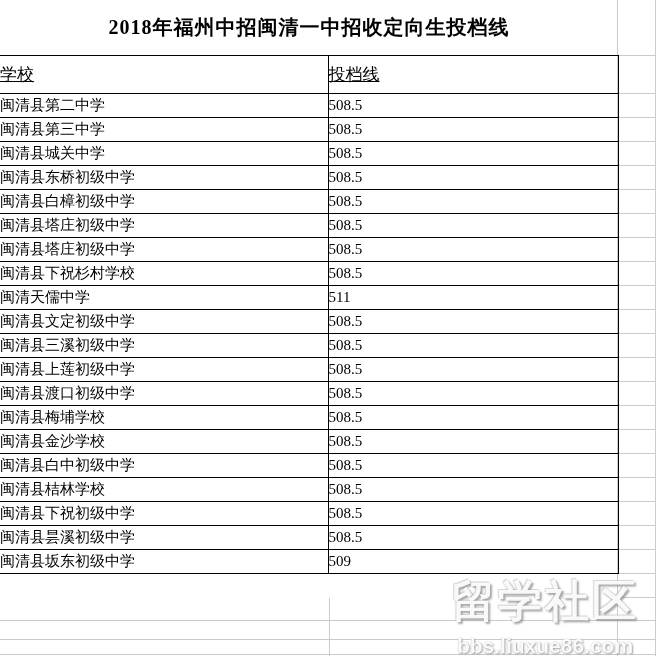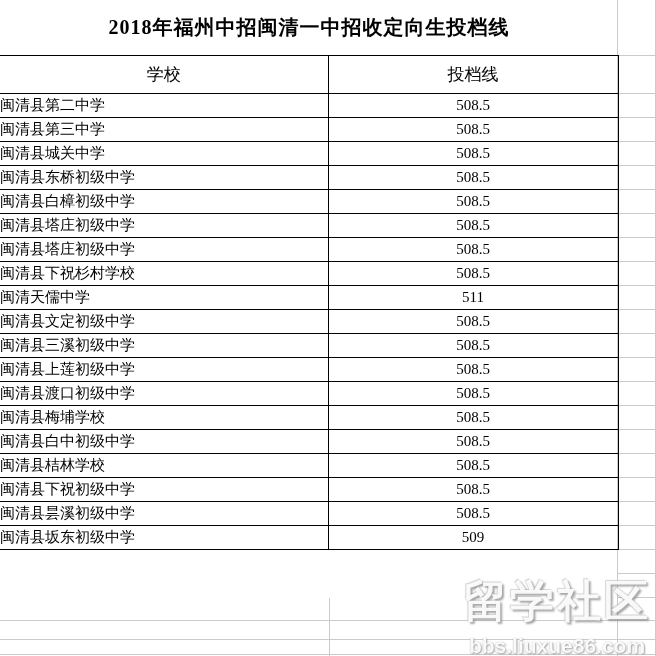--- a/index.html
+++ b/index.html
@@ -21,31 +21,31 @@
   }
   table.score-table {
     border-collapse: collapse; table-layout: fixed; width: 618px;
   }
   .score-table th, .score-table td {
     border: 1px solid #000; padding: 0; box-sizing: border-box;
     overflow: hidden; white-space: nowrap;
   }
   .score-table th {
     height: 38px; font-size: 17px; font-weight: normal;
-    text-align: center; vertical-align: middle;
+    text-align: left; vertical-align: middle; text-decoration: underline;
   }
   .score-table col.c-school { width: 328px; }
   .score-table col.c-score  { width: 290px; }
   .score-table th:first-child, .score-table td:first-child { border-left: none; }
   .score-table td { height: 24px; font-size: 15px; vertical-align: middle; }
   .cell-school { text-align: left; padding-left: 3px; }
-  .cell-score  { text-align: center; }
+  .cell-score  { text-align: left; }
 
   .watermark {
-    position: absolute; right: 5px; bottom: 0px; z-index: 5;
+    position: absolute; right: 17px; bottom: 0px; z-index: 5;
     text-align: center; pointer-events: none; line-height: 1;
     font-family: "Liberation Sans", "DejaVu Sans", sans-serif;
   }
   .wm-line1 {
     font-size: 44px; font-weight: bold; letter-spacing: 3px;
     color: rgba(255,255,255,0.93);
     text-shadow: 2px 2px 2px rgba(140,140,140,0.75),
                  -1px -1px 1px rgba(190,190,190,0.6),
                  0 0 1px rgba(160,160,160,0.8);
   }
@@ -157,20 +157,24 @@
           </tr>
           <tr>
             <td class="cell-school">闽清县渡口初级中学</td>
             <td class="cell-score">508.5</td>
           </tr>
           <tr>
             <td class="cell-school">闽清县梅埔学校</td>
             <td class="cell-score">508.5</td>
           </tr>
           <tr>
+            <td class="cell-school">闽清县金沙学校</td>
+            <td class="cell-score">508.5</td>
+          </tr>
+          <tr>
             <td class="cell-school">闽清县白中初级中学</td>
             <td class="cell-score">508.5</td>
           </tr>
           <tr>
             <td class="cell-school">闽清县桔林学校</td>
             <td class="cell-score">508.5</td>
           </tr>
           <tr>
             <td class="cell-school">闽清县下祝初级中学</td>
             <td class="cell-score">508.5</td>

